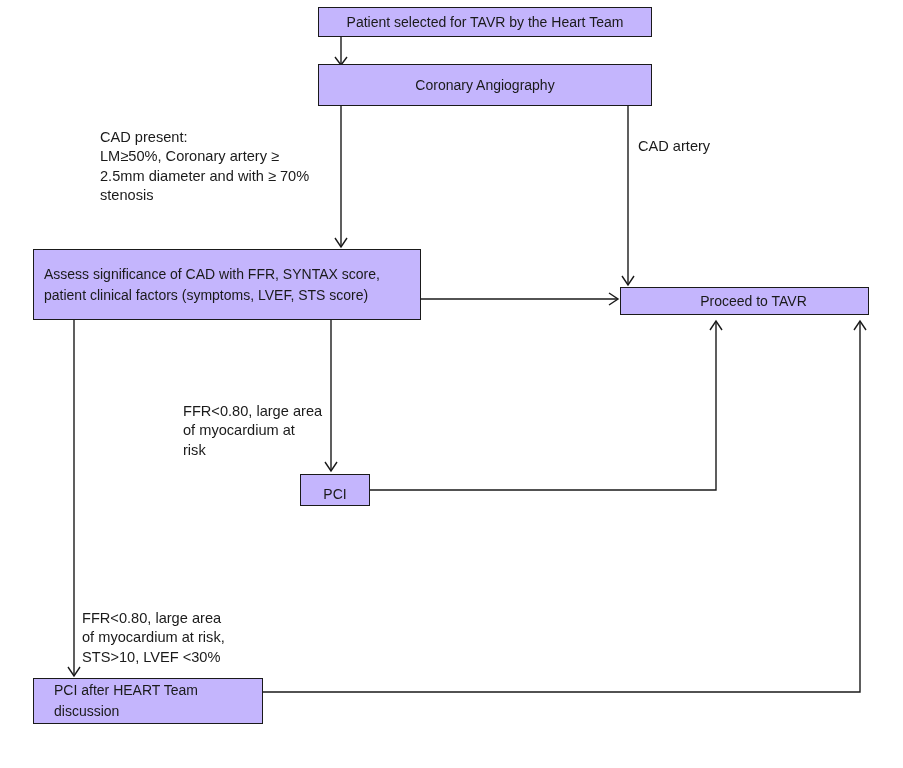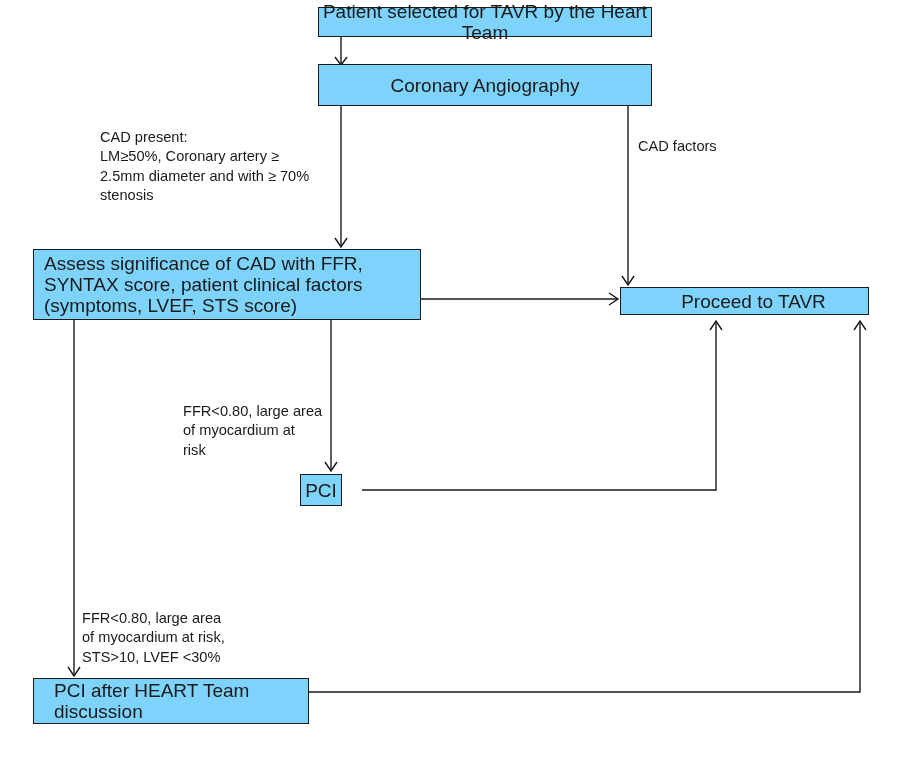--- a/index.html
+++ b/index.html
@@ -16,24 +16,24 @@
     position: relative;
     width: 903px;
     height: 768px;
     background: #ffffff;
     overflow: hidden;
   }
   .node {
     position: absolute;
     box-sizing: border-box;
     border: 1.4px solid #1a1a1a;
-    background: #7dd3fc;
+    background: #c4b5fd;
     display: flex;
     align-items: center;
-    font-size: 19px;
+    font-size: 14px;
     line-height: 21px;
     color: #1a1a1a;
     z-index: 3;
   }
   .node.center {
     justify-content: center;
     text-align: center;
   }
   .node.left {
     justify-content: flex-start;
@@ -138,37 +138,37 @@
   </div>
 
   <div class="node left" style="left:33px; top:249px; width:388px; height:71px;">
     <span class="node-text">Assess significance of CAD with FFR, SYNTAX score, patient clinical factors (symptoms, LVEF, STS score)</span>
   </div>
 
   <div class="node center" style="left:620px; top:287px; width:249px; height:28px;padding-left:18px;">
     <span class="node-text">Proceed to TAVR</span>
   </div>
 
-  <div class="node center" style="left:300px; top:474px; width:42px; height:32px;">
+  <div class="node center" style="left:300px; top:474px; width:70px; height:32px;align-items:flex-end;">
     <span class="node-text">PCI</span>
   </div>
 
-  <div class="node left" style="left:33px; top:678px; width:276px; height:46px;padding-left:20px;">
+  <div class="node left" style="left:33px; top:678px; width:230px; height:46px;padding-left:20px;">
     <span class="node-text">PCI after HEART Team discussion</span>
   </div>
 
   <div class="label" style="left:100px; top:108px; width:280px;">
     <span>CAD present:
 LM≥50%, Coronary artery ≥
 2.5mm diameter and with ≥ 70%
 stenosis</span>
   </div>
 
   <div class="label" style="left:638px; top:117px; width:160px;">
-    <span>CAD factors</span>
+    <span>CAD artery</span>
   </div>
 
 
   <div class="label" style="left:183px; top:382px; width:170px;">
     <span>FFR&lt;0.80,  large area
 of myocardium at
 risk</span>
   </div>
 
   <div class="label" style="left:82px; top:589px; width:210px;">

